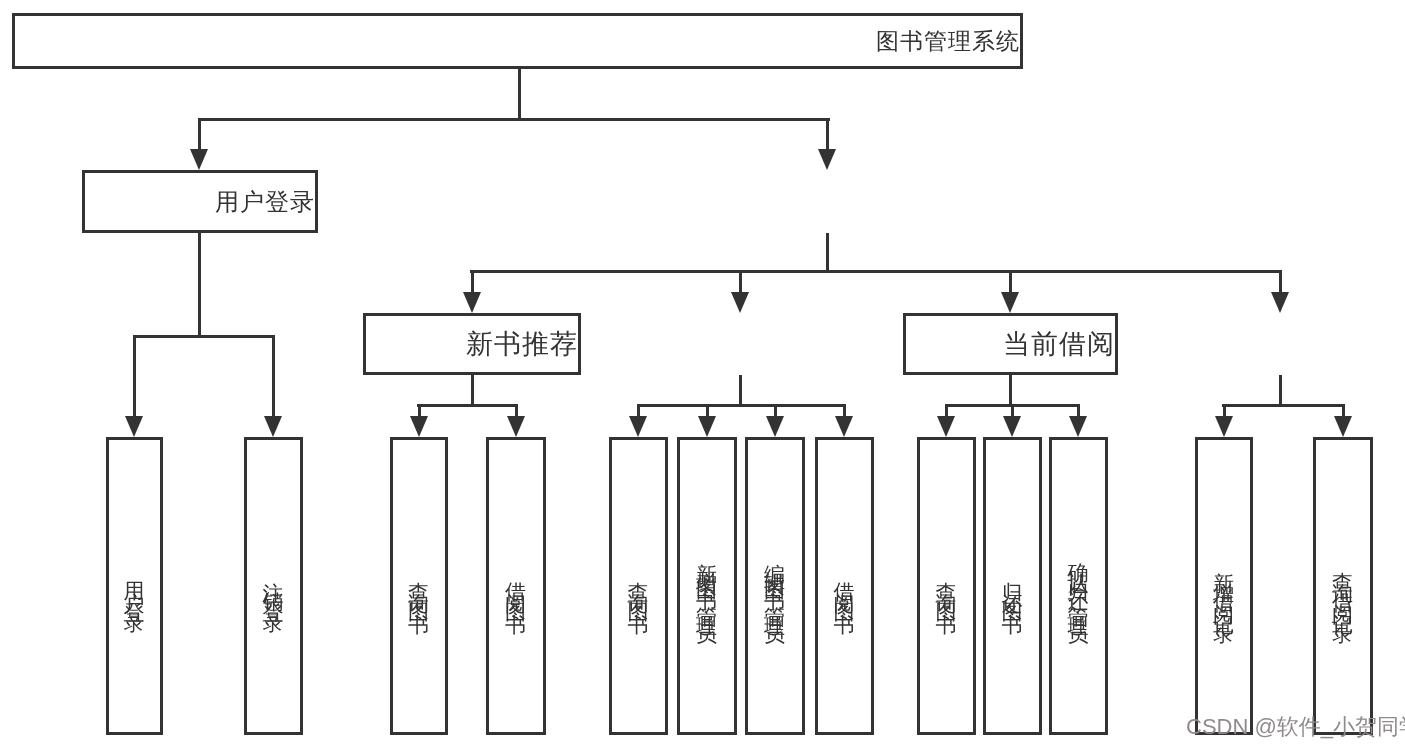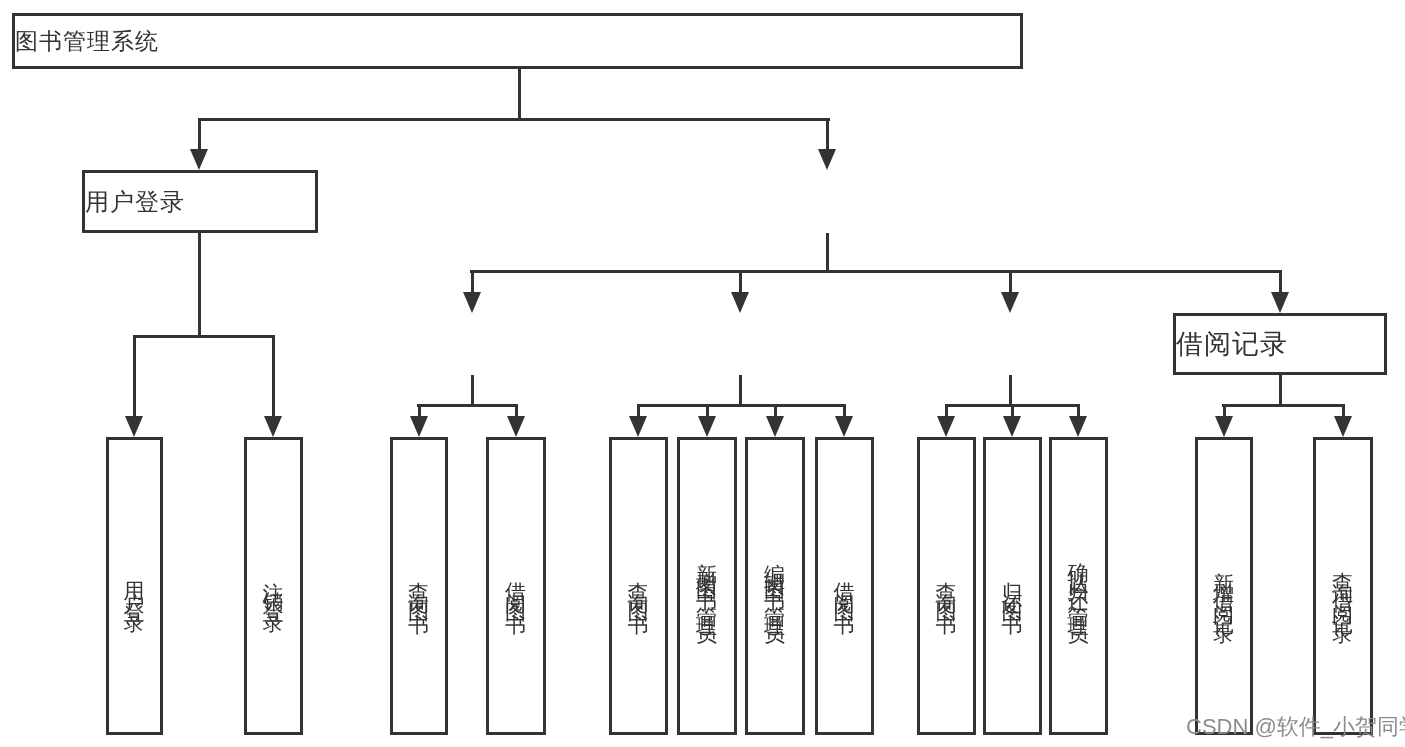--- a/index.html
+++ b/index.html
@@ -7,21 +7,21 @@
     position:relative;
     width:1405px;height:747px;
     background:#ffffff;
     font-family:"Liberation Sans","DejaVu Sans",sans-serif;
     overflow:hidden;
   }
   .box{
     position:absolute;
     border:3px solid #333333;
     background:#ffffff;
-    display:flex;align-items:center;justify-content:flex-start;
+    display:flex;align-items:center;justify-content:flex-end;
     color:#333333;
     box-sizing:border-box;
   }
   .t-root{font-size:23px;letter-spacing:1px;}
   .t-l1{font-size:24px;letter-spacing:1px;}
   .t-l2{font-size:27px;letter-spacing:1px;}
   .vbox{align-items:center;justify-content:center;}
   .vtext{
     writing-mode:vertical-rl;
     text-orientation:mixed;
@@ -56,26 +56,29 @@
 
   <div class="box t-root" style="left:12px;top:13px;width:1011px;height:56px">
     <span>图书管理系统</span>
   </div>
 
   <div class="box t-l1" style="left:82px;top:170px;width:236px;height:63px">
     <span>用户登录</span>
   </div>
 
 
+  <div class="box t-l2" style="left:363px;top:313px;width:218px;height:62px">
+    <span>新书推荐</span>
+  </div>
 
 
+  <div class="box t-l2" style="left:903px;top:313px;width:215px;height:62px">
+    <span>当前借阅</span>
+  </div>
 
-  <div class="box t-l2" style="left:1173px;top:313px;width:214px;height:62px">
-    <span>借阅记录</span>
-  </div>
 
   <div class="box vbox" style="left:106px;top:437px;width:57px;height:298px">
     <span class="vtext">用户登录</span>
   </div>
 
   <div class="box vbox" style="left:244px;top:437px;width:59px;height:298px">
     <span class="vtext">注销登录</span>
   </div>
 
   <div class="box vbox" style="left:390px;top:437px;width:58px;height:298px">

